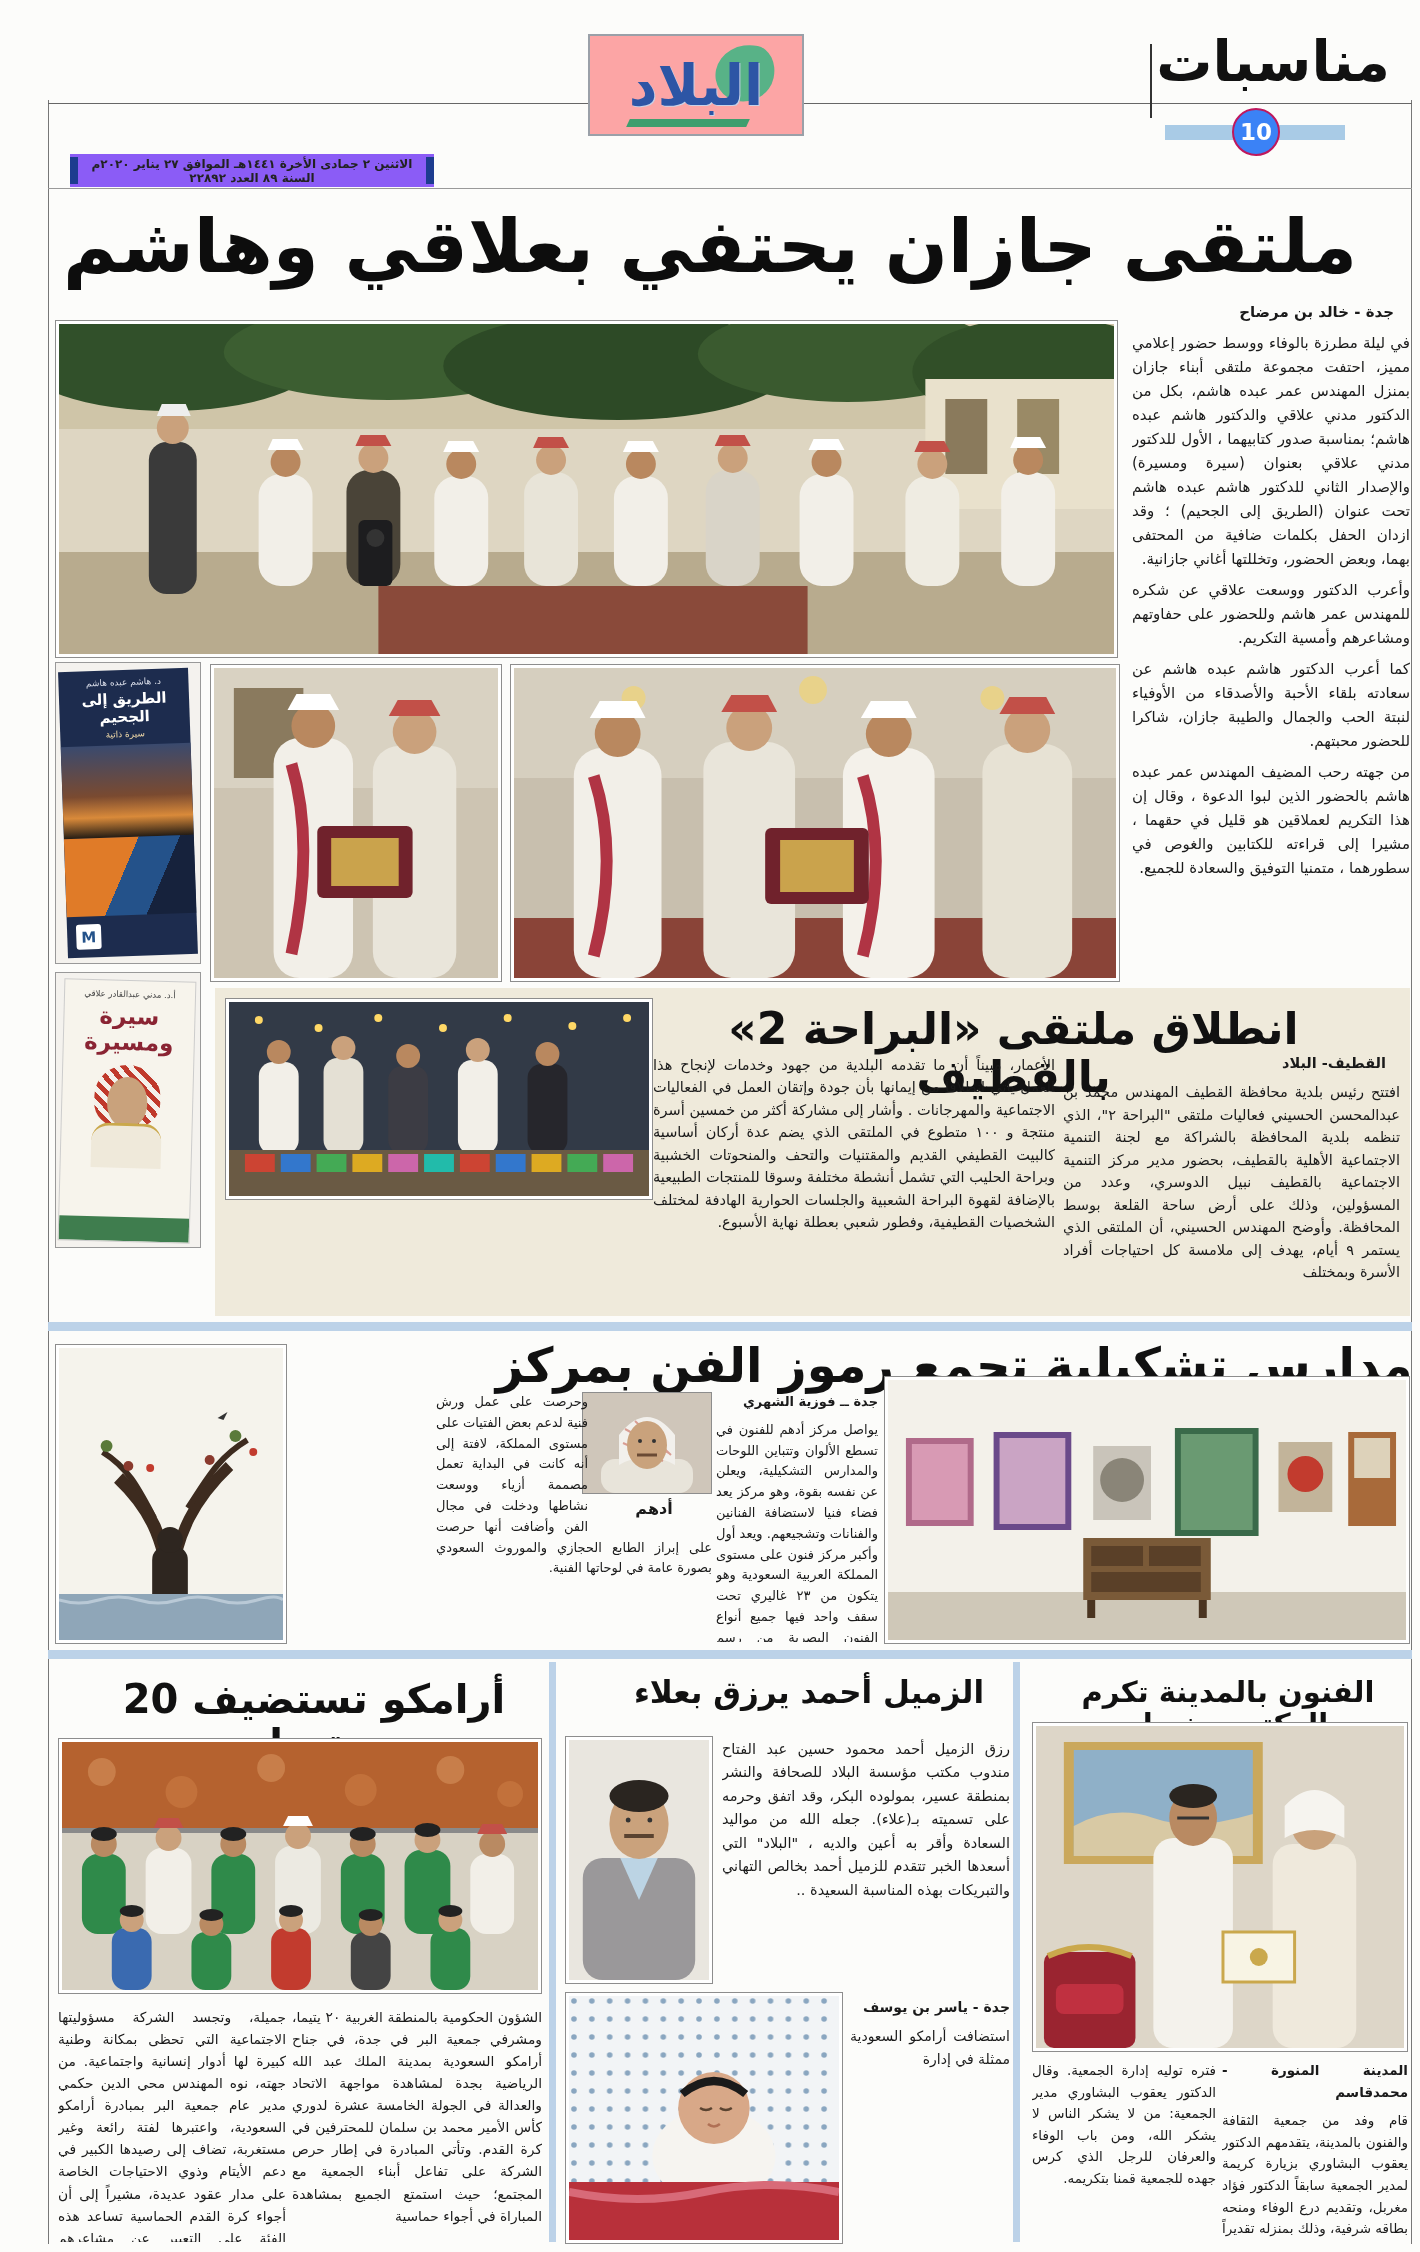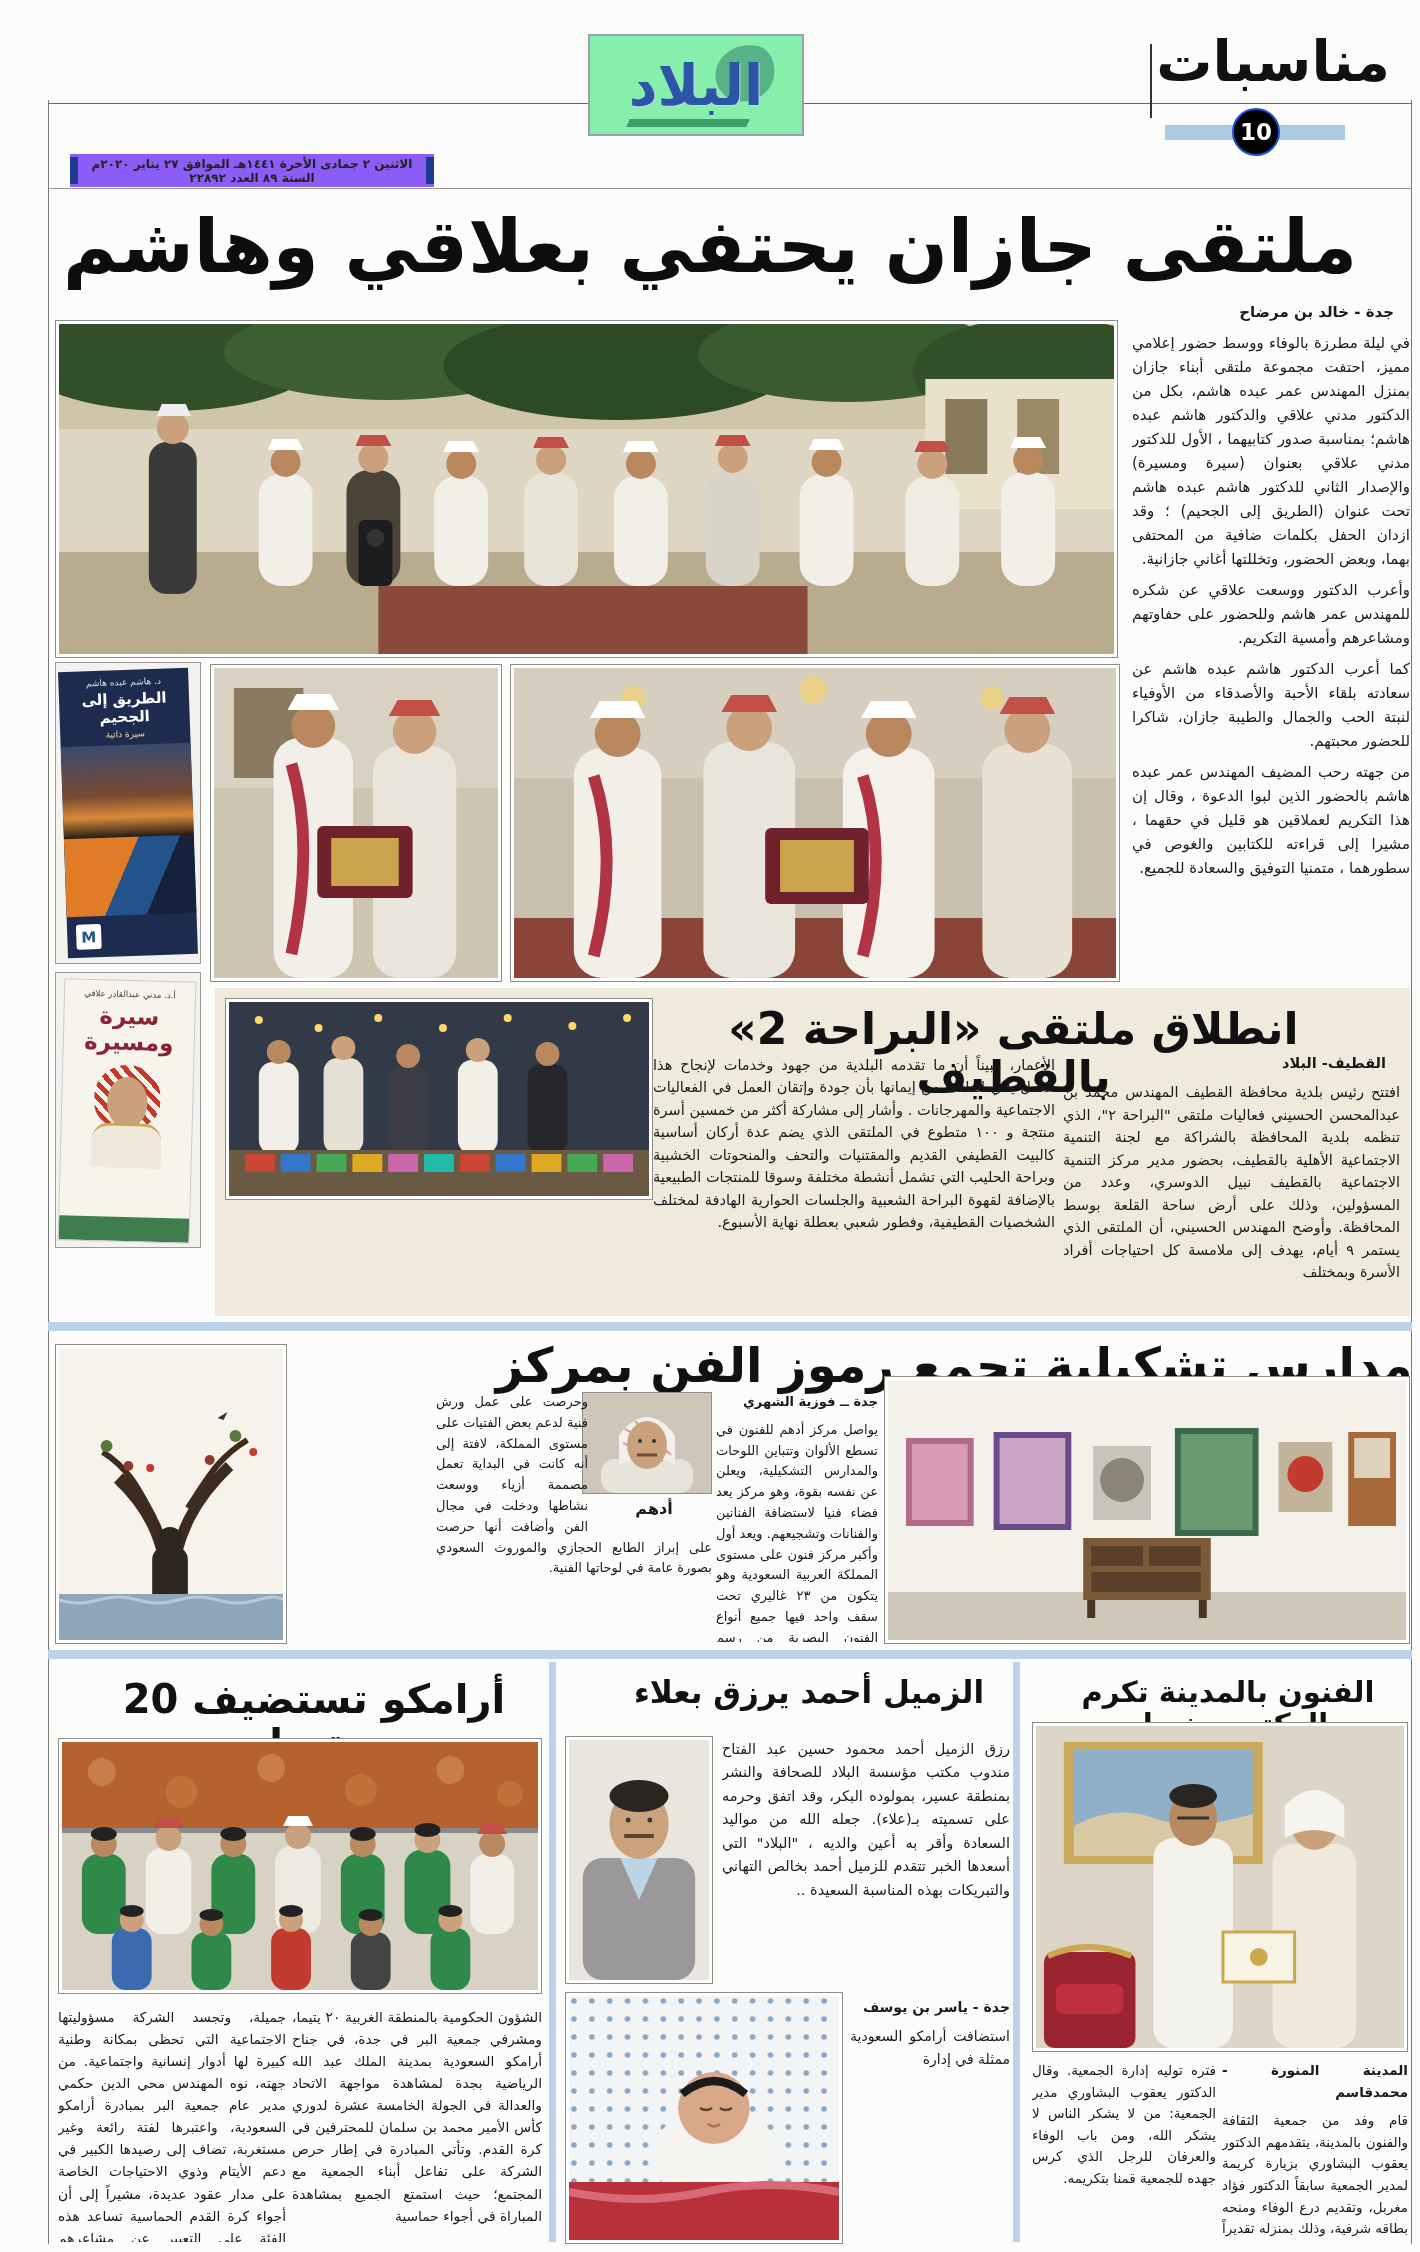--- a/index.html
+++ b/index.html
@@ -5,23 +5,23 @@
   html,body{margin:0;padding:0;background:#777;}
   .page{position:relative;width:1420px;height:2252px;margin:0 auto;background:#fcfcfa;
         font-family:"DejaVu Sans","Liberation Sans",sans-serif;direction:rtl;color:#1a1a1a;overflow:hidden;}
   .edge{position:absolute;top:100px;bottom:8px;width:1px;background:#777;}
   .hline{position:absolute;left:48px;width:1364px;height:1px;background:#666;}
   
   .section-title{position:absolute;right:30px;top:34px;font-size:56px;font-weight:900;color:#111;line-height:1;}
   .section-rule{position:absolute;right:268px;top:44px;width:2px;height:74px;background:#333;}
   .badge-bar{position:absolute;left:1165px;top:125px;width:180px;height:15px;background:#a9cbe6;}
   .page-badge{position:absolute;left:1232px;top:108px;width:44px;height:44px;border-radius:50%;
-              background:#000000;color:#fff;display:flex;align-items:center;justify-content:center;
-              font-size:23px;font-weight:bold;border:2px solid #1d4ed8;}
-  .logo-box{position:absolute;left:588px;top:34px;width:212px;height:98px;background:#86efac;
+              background:#3b82f6;color:#fff;display:flex;align-items:center;justify-content:center;
+              font-size:23px;font-weight:bold;border:2px solid #be185d;}
+  .logo-box{position:absolute;left:588px;top:34px;width:212px;height:98px;background:#fca5a5;
             border:2px solid #9aa0a8;z-index:6;overflow:hidden;}
   .logo-map{position:absolute;right:28px;top:8px;width:58px;height:58px;background:#58b287;
             border-radius:62% 38% 55% 45%/55% 48% 52% 45%;transform:rotate(12deg);}
   .logo-text{position:absolute;inset:0;display:flex;align-items:center;justify-content:center;
              font-size:56px;font-weight:900;color:#2d55a5;text-shadow:1px 1px 0 #c8d2e8;}
   .logo-ribbon{position:absolute;left:38px;bottom:7px;width:120px;height:8px;background:#3f9e6e;transform:skewX(-25deg);}
   .date-strip{position:absolute;left:70px;top:154px;width:364px;height:33px;background:#8b5cf6;
               display:flex;align-items:center;}
   .date-strip .endbar{width:8px;height:27px;background:#1d3c8f;flex:0 0 auto;}
   .date-text{flex:1;text-align:center;font-size:12px;font-weight:bold;color:#222;}

